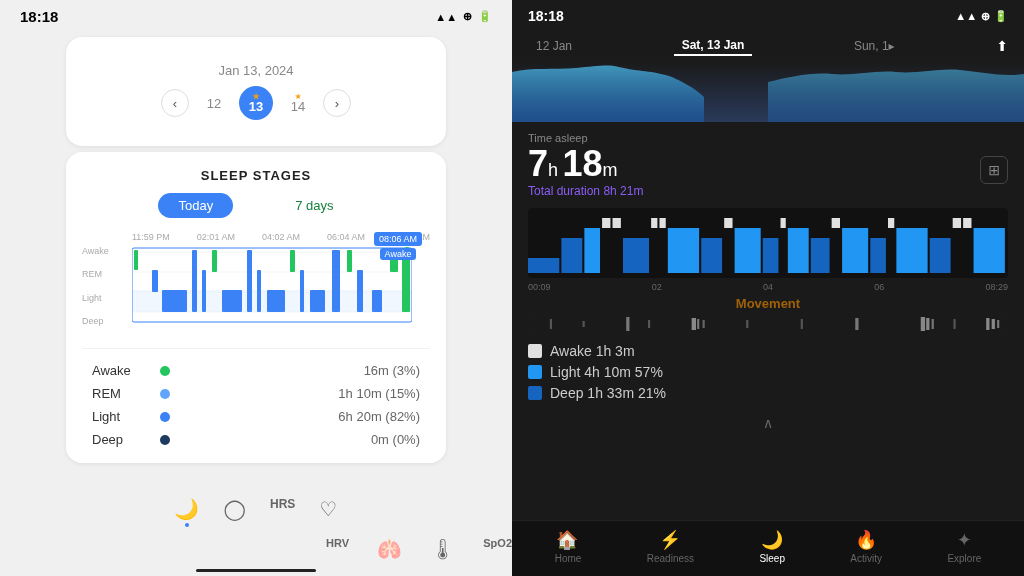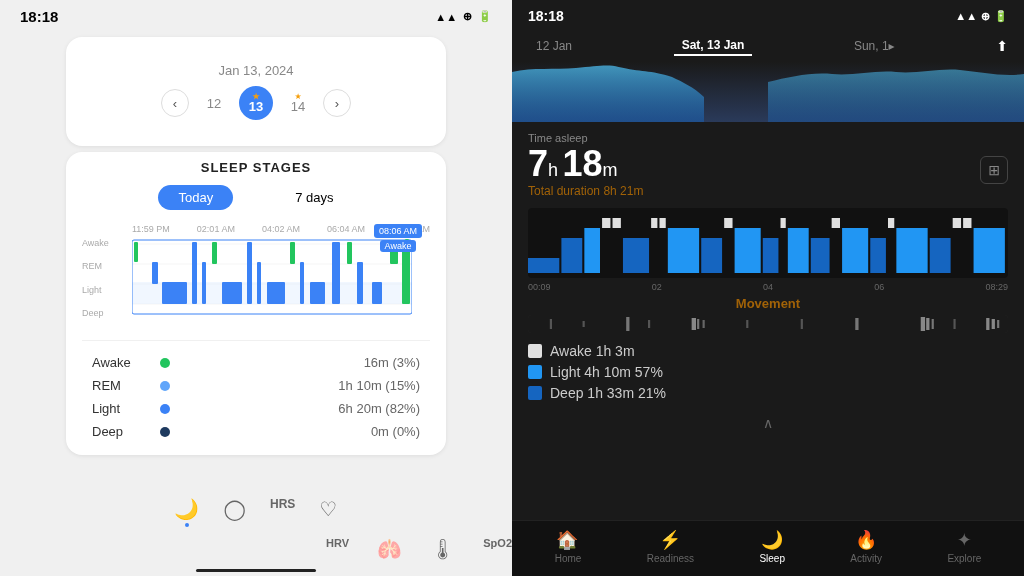--- a/index.html
+++ b/index.html
@@ -97,21 +97,21 @@
       color: #f59e0b;
       margin-bottom: -2px;
     }
 
     
     .sleep-card {
       width: 380px;
       background: #fff;
       border-radius: 16px;
       margin: 0 auto;
-      padding: 8px 16px 12px;
+      padding: 16px 16px 12px;
       box-shadow: 0 1px 4px rgba(0,0,0,0.08);
     }
 
     .sleep-title {
       text-align: center;
       font-size: 13px;
       font-weight: 700;
       letter-spacing: 1px;
       color: #222;
       margin-bottom: 10px;
@@ -134,21 +134,21 @@
 
     .toggle-btn.active {
       background: #3b82f6;
       color: #fff;
       border-radius: 20px;
       font-weight: 500;
     }
 
     .toggle-btn.inactive {
       background: transparent;
-      color: #000000;
+      color: #15803d;
       margin-left: 42px;
     }
 
     
     .chart-area {
       position: relative;
       width: 100%;
       height: 110px;
       margin-bottom: 6px;
     }
@@ -355,21 +355,21 @@
     }
 
     .time-unit {
       font-size: 18px;
       font-weight: 400;
       color: #fff;
     }
 
     .total-duration {
       font-size: 12px;
-      color: #a16207;
+      color: #8b5cf6;
       margin-top: 2px;
     }
 
     .expand-icon {
       width: 28px;
       height: 28px;
       border: 1px solid #444;
       border-radius: 6px;
       display: flex;
       align-items: center;

